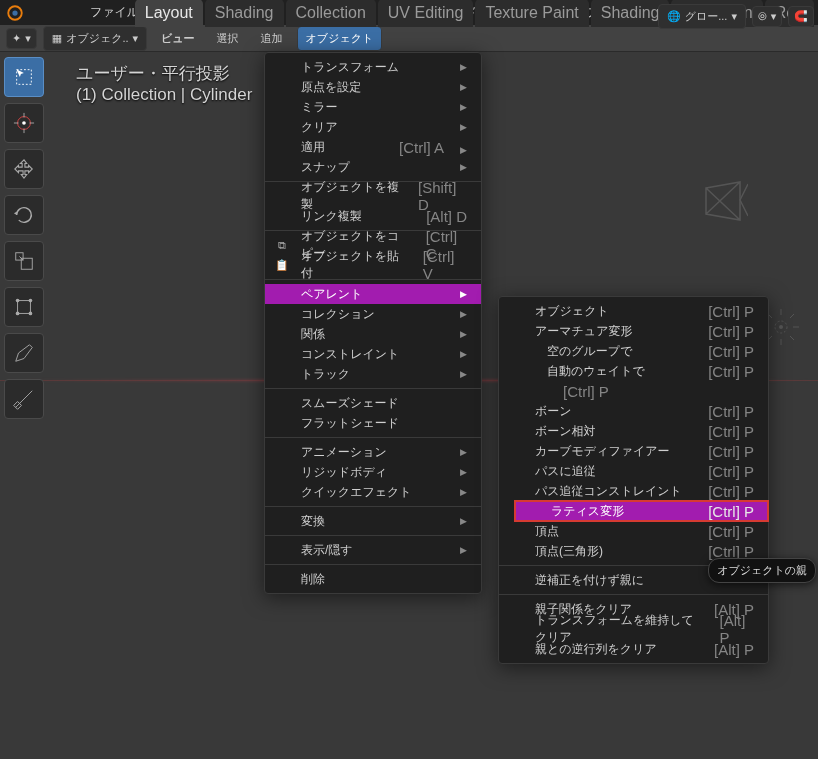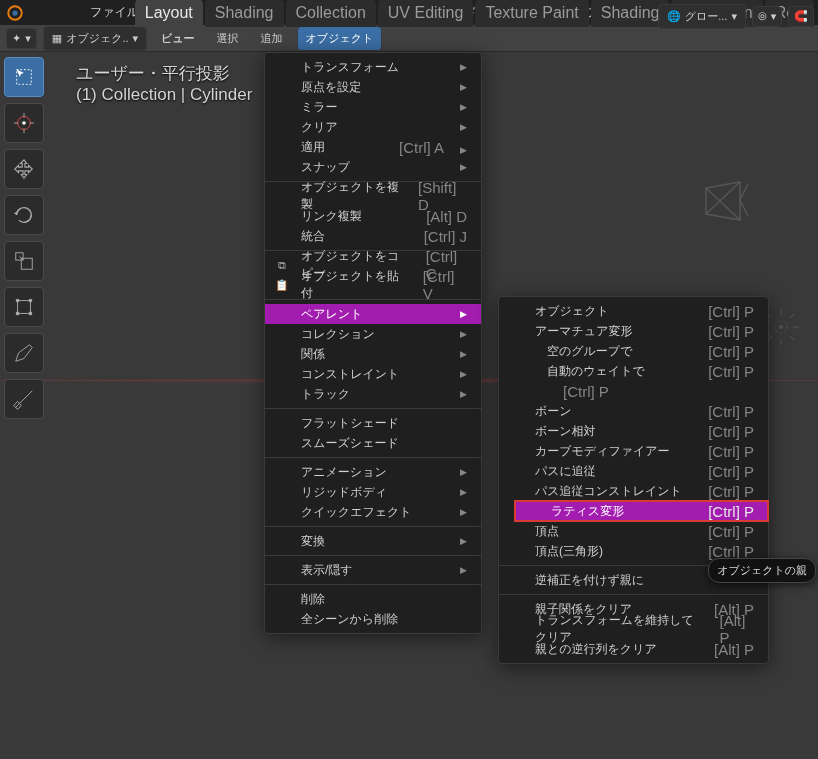--- a/index.html
+++ b/index.html
@@ -215,24 +215,20 @@
     </div>
   <div class="menu-sep"></div>
   <div class="menu-item">
       <span>オブジェクトを複製</span>
       <span class="sc">[Shift] D</span>
     </div>
   <div class="menu-item">
       <span>リンク複製</span>
       <span class="sc">[Alt] D</span>
     </div>
-  <div class="menu-item">
-      <span>統合</span>
-      <span class="sc">[Ctrl] J</span>
-    </div>
   <div class="menu-sep"></div>
   <div class="menu-item">
       <span class="mi-icon">⧉</span>
       <span>オブジェクトをコピー</span>
       <span class="sc">[Ctrl] C</span>
     </div>
   <div class="menu-item">
       <span class="mi-icon">📋</span>
       <span>オブジェクトを貼付</span>
       <span class="sc">[Ctrl] V</span>
@@ -253,25 +249,25 @@
   <div class="menu-item">
       <span>コンストレイント</span>
       <span class="tri">▶</span>
     </div>
   <div class="menu-item">
       <span>トラック</span>
       <span class="tri">▶</span>
     </div>
   <div class="menu-sep"></div>
   <div class="menu-item">
+      <span>スムーズシェード</span>
+    </div>
+  <div class="menu-item">
       <span>フラットシェード</span>
     </div>
-  <div class="menu-item">
-      <span>スムーズシェード</span>
-    </div>
   <div class="menu-sep"></div>
   <div class="menu-item">
       <span>アニメーション</span>
       <span class="tri">▶</span>
     </div>
   <div class="menu-item">
       <span>リジッドボディ</span>
       <span class="tri">▶</span>
     </div>
   <div class="menu-item">
@@ -284,23 +280,20 @@
       <span class="tri">▶</span>
     </div>
   <div class="menu-sep"></div>
   <div class="menu-item">
       <span>表示/隠す</span>
       <span class="tri">▶</span>
     </div>
   <div class="menu-sep"></div>
   <div class="menu-item">
       <span>削除</span>
-    </div>
-  <div class="menu-item">
-      <span>全シーンから削除</span>
     </div>
 </div>
 
 <div class="menu menu2">
   <div class="menu-item">
       <span>オブジェクト</span>
       <span class="sc">[Ctrl] P</span>
     </div>
   <div class="menu-item">
       <span>アーマチュア変形</span>

